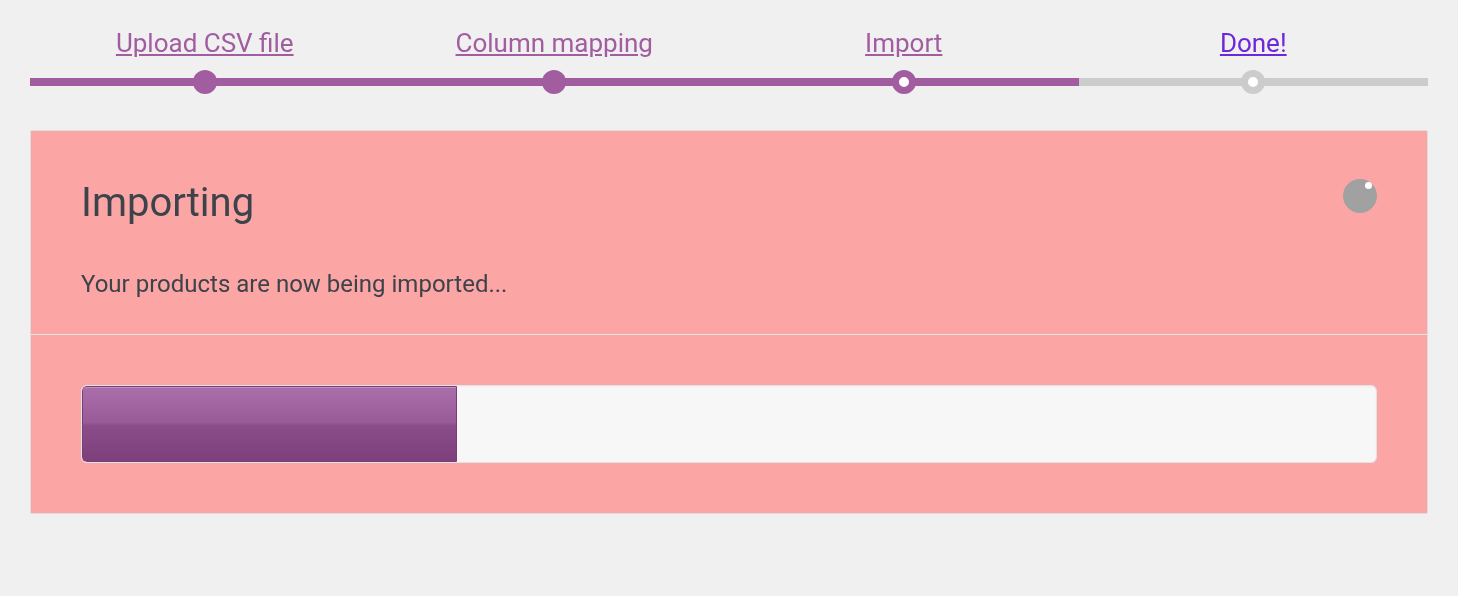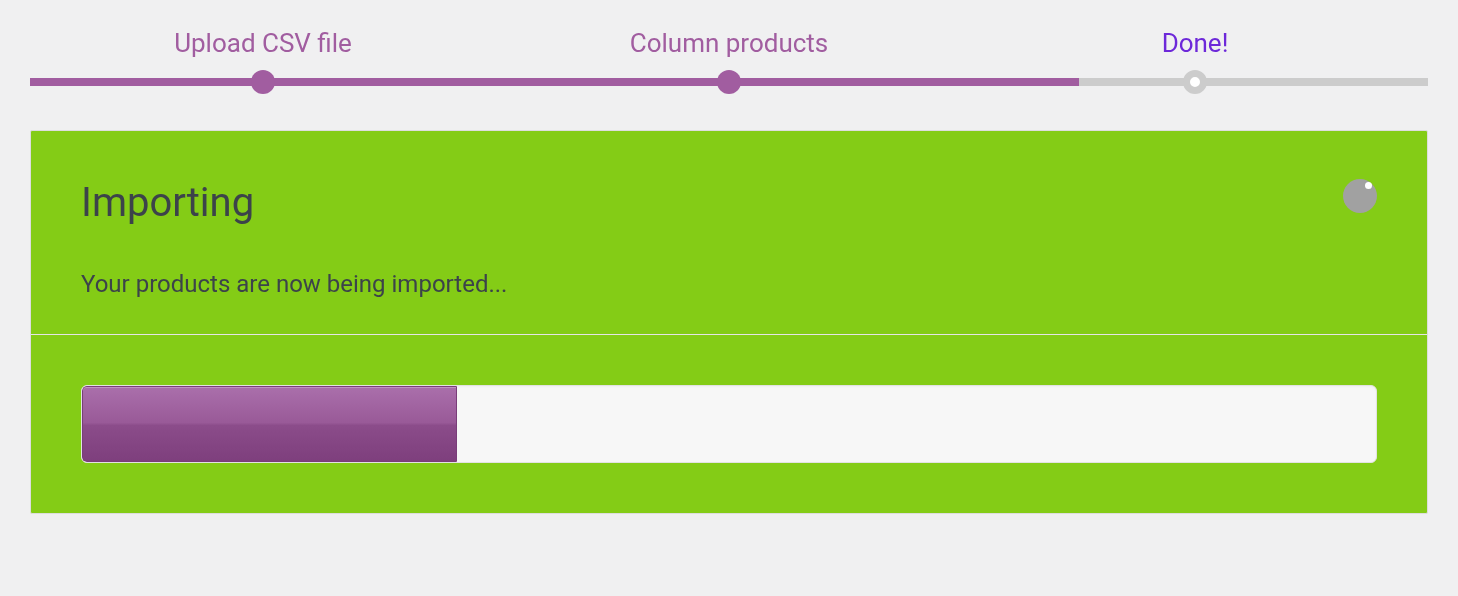--- a/index.html
+++ b/index.html
@@ -47,20 +47,21 @@
     .step {
       flex: 1;
       position: relative;
       text-align: center;
     }
     .step-label {
       font-size: 26px;
       line-height: 1;
       color: #a15da0;
       margin-bottom: 22px;
+      text-decoration: underline;
     }
     .step-label.pending {
       color: #6d28d9;
     }
     .step-dot {
       width: 24px;
       height: 24px;
       border-radius: 50%;
       background: #a15da0;
       position: absolute;
@@ -88,21 +89,21 @@
       background: #fff;
       border: 7px solid #ccc;
       position: absolute;
       top: 40px;
       left: 50%;
       transform: translateX(-50%);
       z-index: 2;
     }
     .card {
       margin: 30px 30px 0 30px;
-      background: #84cc16;
+      background: #fca5a5;
       border: 1px solid #ddd;
       border-radius: 2px;
     }
     .card-header {
       padding: 48px 50px 36px 50px;
       position: relative;
       border-bottom: 1px solid #e5e5e5;
     }
     .card-title {
       font-size: 40px;
@@ -159,22 +160,26 @@
 
 <div class="stepper">
   <div class="stepper-track"></div>
   <div class="stepper-progress" style="width: calc((100% - 60px) * 0.75);"></div>
   <div class="steps">
     <div class="step">
       <div class="step-label">Upload CSV file</div>
       <div class="step-dot"></div>
     </div>
     <div class="step">
-      <div class="step-label">Column products</div>
+      <div class="step-label">Column mapping</div>
       <div class="step-dot"></div>
+    </div>
+    <div class="step">
+      <div class="step-label">Import</div>
+      <div class="step-dot current-alt"></div>
     </div>
     <div class="step">
       <div class="step-label pending">Done!</div>
       <div class="step-dot pending-alt"></div>
     </div>
   </div>
 </div>
 
 <div class="card">
   <div class="card-header">

